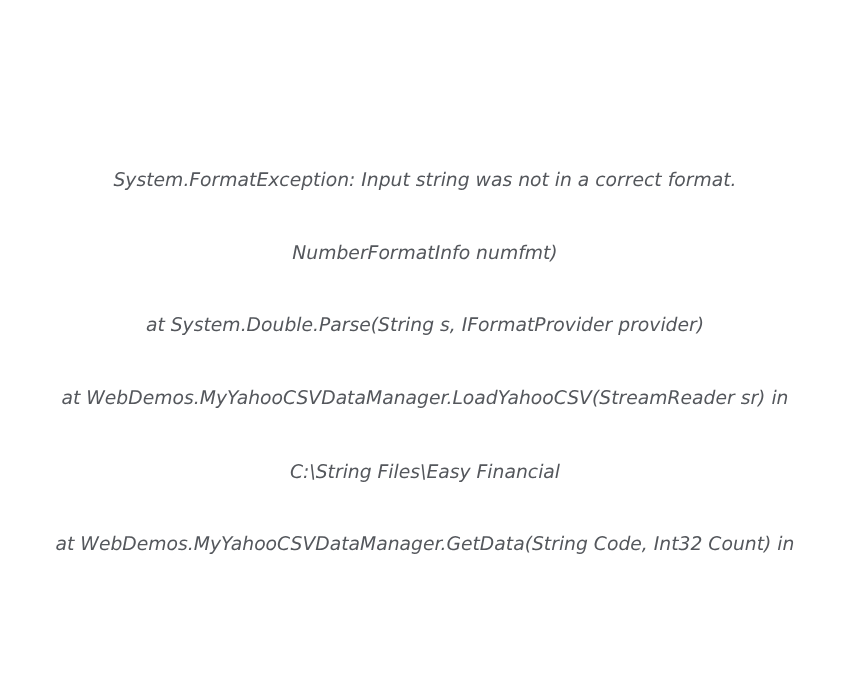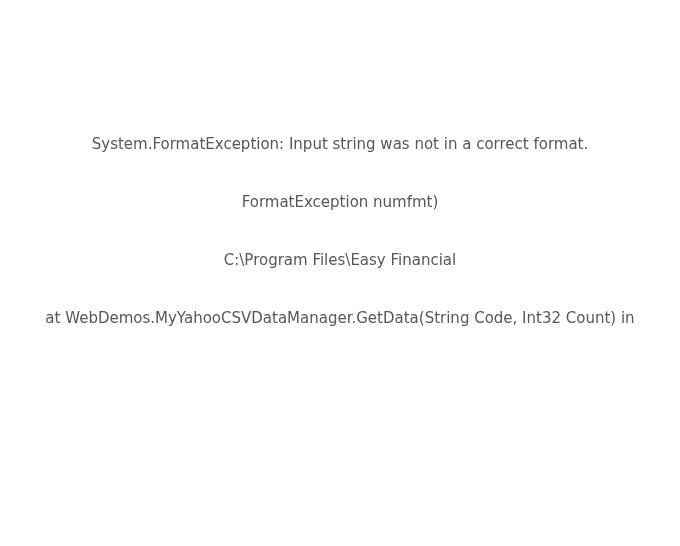--- a/index.html
+++ b/index.html
@@ -20,29 +20,32 @@
     left: 0;
     width: 680px;
     text-align: center;
     color: var(--text-color, #54575c);
     font-size: 15px;
     line-height: 19.4px;
     white-space: pre;
   }
   .trace-line {
     width: 100%;
+    font-style: italic;
   }
 </style>
 </head>
 <body>
 
 <div class="stack-trace">
   <div class="trace-line">System.FormatException: Input string was not in a correct format.</div>
-  <div class="trace-line">FormatException numfmt)</div>
-  <div class="trace-line">C:\Program Files\Easy Financial</div>
+  <div class="trace-line">NumberFormatInfo numfmt)</div>
+  <div class="trace-line">at System.Double.Parse(String s, IFormatProvider provider)</div>
+  <div class="trace-line">at WebDemos.MyYahooCSVDataManager.LoadYahooCSV(StreamReader sr) in</div>
+  <div class="trace-line">C:\String Files\Easy Financial</div>
   <div class="trace-line">at WebDemos.MyYahooCSVDataManager.GetData(String Code, Int32 Count) in</div>
   
   
   
   
   
   
   
   
   

